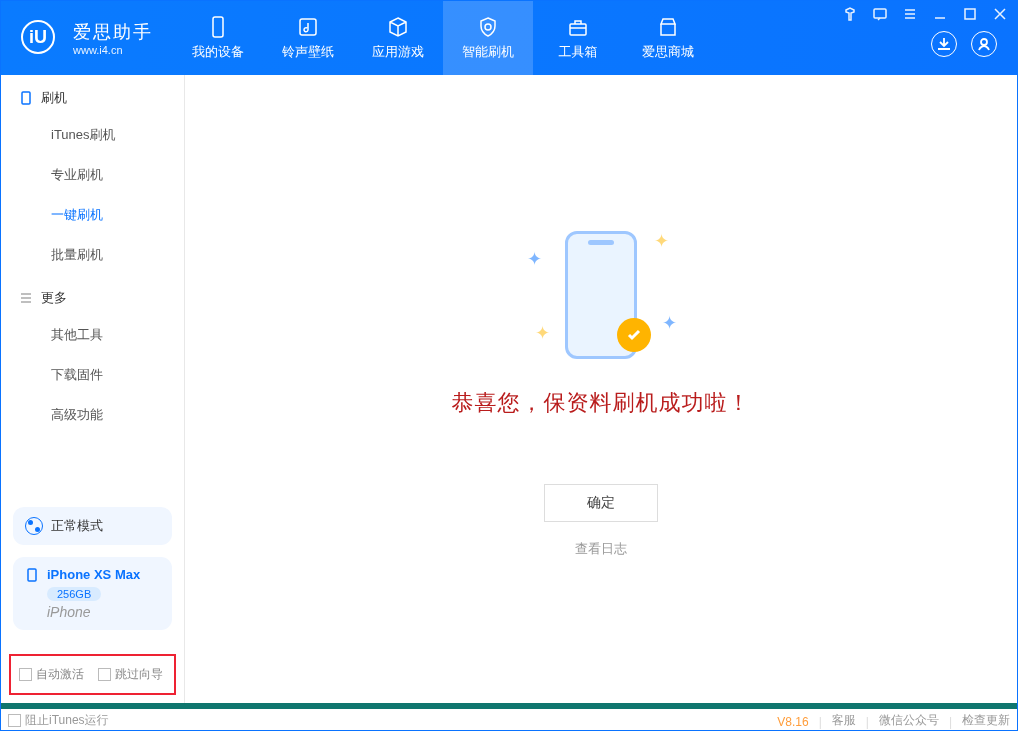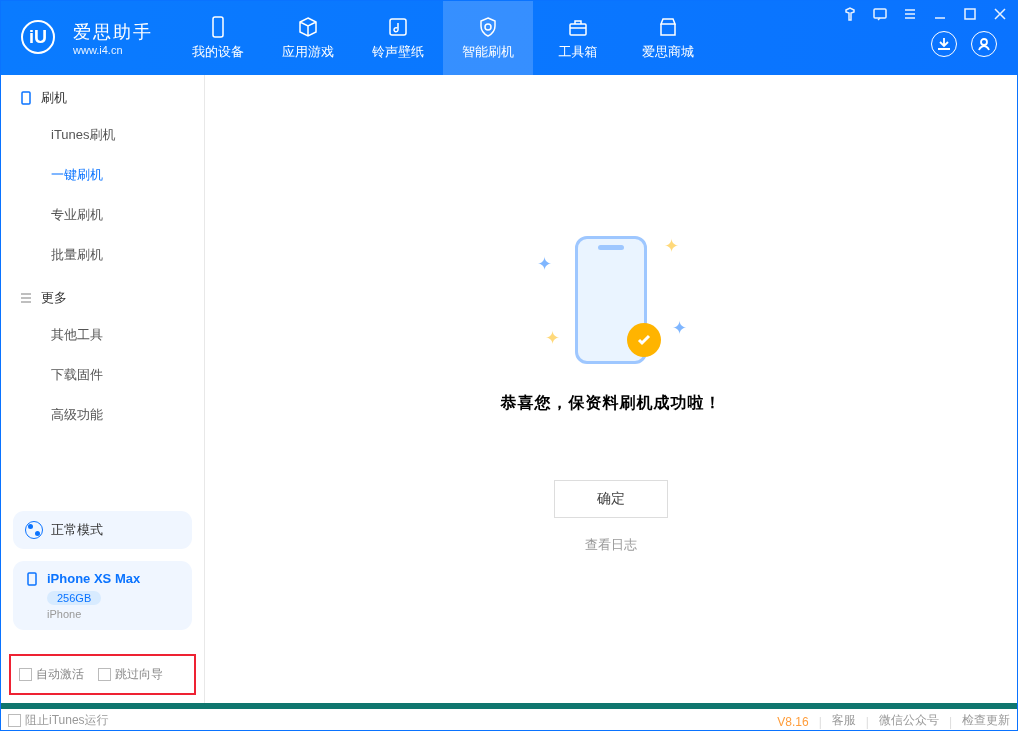--- a/index.html
+++ b/index.html
@@ -17,48 +17,48 @@
 .nav-item.active { background: rgba(255,255,255,.18); }
 .win-ctrls { position: absolute; top: 4px; right: 8px; display: flex; gap: 12px; }
 .win-ctrls span { width: 18px; height: 18px; display: flex; align-items: center; justify-content: center; cursor: pointer; opacity: .9; }
 .win-ctrls svg { width: 14px; height: 14px; stroke: #fff; fill: none; stroke-width: 1.5; }
 .hdr-right { position: absolute; right: 20px; bottom: 18px; display: flex; gap: 14px; }
 .hdr-right span { width: 26px; height: 26px; border: 1.5px solid #fff; border-radius: 50%; display: flex; align-items: center; justify-content: center; cursor: pointer; }
 .hdr-right svg { width: 14px; height: 14px; stroke: #fff; fill: none; stroke-width: 1.8; }
 
 
 .body { display: flex; height: 628px; }
-.sidebar { width: 204px; border-right: 1px solid #e8e8e8; display: flex; flex-direction: column; font-size: 13px; color: #333; }
+.sidebar { width: 184px; border-right: 1px solid #e8e8e8; display: flex; flex-direction: column; font-size: 13px; color: #333; }
 .sec-head { display: flex; align-items: center; gap: 8px; padding: 14px 18px 8px; color: #333; }
 .sec-head svg { width: 14px; height: 14px; stroke: #0a73ff; fill: none; stroke-width: 1.5; }
 .sec-head.more svg { stroke: #aaa; }
 .sub-item { padding: 11px 0 11px 50px; cursor: pointer; color: #555; }
 .sub-item.active { color: #0a73ff; }
 .spacer { flex: 1; }
 .mode-box, .dev-box { margin: 6px 12px; background: #f0f6ff; border-radius: 11px; padding: 10px 12px; }
 .mode-box { display: flex; align-items: center; gap: 8px; }
 .mode-ic { width: 18px; height: 18px; border: 1.5px solid #0a73ff; border-radius: 50%; position: relative; }
 .mode-ic::before, .mode-ic::after { content: ''; position: absolute; width: 5px; height: 5px; background: #0a73ff; border-radius: 50%; }
 .mode-ic::before { top: 2px; left: 2px; }
 .mode-ic::after { bottom: 2px; right: 2px; }
 .dev-box .row1 { display: flex; align-items: center; gap: 8px; font-weight: 600; color: #0a73ff; font-size: 13px; }
 .dev-box .stor { display: inline-block; background: #d8ebff; color: #0a73ff; border-radius: 10px; padding: 1px 10px; font-size: 11px; margin: 5px 0 3px 22px; }
-.dev-box .line { color: #999; font-size: 11px; margin-left: 22px; }
+.dev-box .line { color: #999; font-size: 14px; margin-left: 22px; font-style: italic; }
 .opts { border: 2px solid #e23; margin: 18px 8px 8px; padding: 10px 8px; display: flex; align-items: center; gap: 14px; font-size: 12px; color: #888; }
 .cb { width: 13px; height: 13px; border: 1px solid #bbb; display: inline-block; vertical-align: middle; margin-right: 4px; }
 
 .main { flex: 1; display: flex; flex-direction: column; align-items: center; justify-content: center; gap: 18px; }
 .phone-ill { position: relative; width: 200px; height: 150px; display: flex; align-items: center; justify-content: center; }
 .phone { width: 72px; height: 128px; border: 3px solid #9ec7ff; border-radius: 12px; background: #eaf4ff; position: relative; }
 .phone::before { content: ''; position: absolute; top: 6px; left: 50%; transform: translateX(-50%); width: 26px; height: 5px; background: #9ec7ff; border-radius: 3px; }
 .badge { position: absolute; right: 50px; bottom: 18px; width: 34px; height: 34px; background: #ffb400; border-radius: 50%; display: flex; align-items: center; justify-content: center; }
 .badge svg { width: 16px; height: 16px; stroke: #fff; stroke-width: 3; fill: none; }
 .sp { position: absolute; font-size: 18px; color: #7fb6ff; }
 .sp.a { top: 28px; left: 26px; } .sp.b { top: 10px; right: 32px; color: #ffd97a; } .sp.c { bottom: 26px; left: 34px; color: #ffd97a; } .sp.d { bottom: 36px; right: 24px; }
-.msg { font-size: 16px; color: #000000; letter-spacing: 1px; font-weight: bold; }
+.msg { font-size: 22px; color: #b91c1c; letter-spacing: 1px; }
 .ok-btn { border: 1px solid #ddd; background: #fff; padding: 9px 42px; font-size: 14px; cursor: pointer; color: #444; margin-top: 48px; }
 .loglink { color: #999; font-size: 13px; cursor: pointer; }
 
 .footer { height: 28px; border-top: 6px solid #0f766e; display: flex; align-items: center; padding: 0 7px; font-size: 12px; color: #999; }
 .footer .left { display: flex; align-items: center; gap: 6px; }
 .footer .rt { margin-left: auto; display: flex; align-items: flex-end; gap: 10px; }
 .footer .sep { color: #ddd; }
 .footer .ver { color: #ff9d3b; }
 </style>
 </head>
@@ -74,30 +74,30 @@
   </div>
   <div class="nav">
     <div class="nav-item">
       <svg>
           <rect x="6" y="1" width="10" height="20" rx="2"></rect>
         </svg>
       <span>我的设备</span>
     </div>
     <div class="nav-item">
       <svg>
-          <path d="M11 2l8 4v10l-8 4-8-4V6z M3 6l8 4 8-4 M11 10v10"></path>
-        </svg>
-      <span>应用游戏</span>
-    </div>
-    <div class="nav-item">
-      <svg>
           <rect x="3" y="3" width="16" height="16" rx="2"></rect>
           <path d="M11 7v7a2 2 0 11-1-2"></path>
         </svg>
       <span>铃声壁纸</span>
+    </div>
+    <div class="nav-item">
+      <svg>
+          <path d="M11 2l8 4v10l-8 4-8-4V6z M3 6l8 4 8-4 M11 10v10"></path>
+        </svg>
+      <span>应用游戏</span>
     </div>
     <div class="nav-item active">
       <svg>
           <path d="M11 2l7 3v5c0 5-3 8-7 10-4-2-7-5-7-10V5z"></path>
           <path d="M8 11a3 3 0 016 0 M14 11a3 3 0 01-6 0"></path>
         </svg>
       <span>智能刷机</span>
     </div>
     <div class="nav-item">
       <svg>
@@ -163,22 +163,22 @@
 
 <div class="body">
   <div class="sidebar">
     <div class="sec-head">
       <svg>
           <rect x="3" y="1" width="8" height="12" rx="1"></rect>
         </svg>
       <span>刷机</span>
     </div>
     <div class="sub-item">iTunes刷机</div>
+    <div class="sub-item">专业刷机</div>
     <div class="sub-item active">一键刷机</div>
-    <div class="sub-item">专业刷机</div>
     <div class="sub-item">批量刷机</div>
 
     <div class="sec-head more">
       <svg>
           <path d="M2 3h10M2 7h10M2 11h10"></path>
         </svg>
       <span>更多</span>
     </div>
     <div class="sub-item">其他工具</div>
     <div class="sub-item">下载固件</div>

